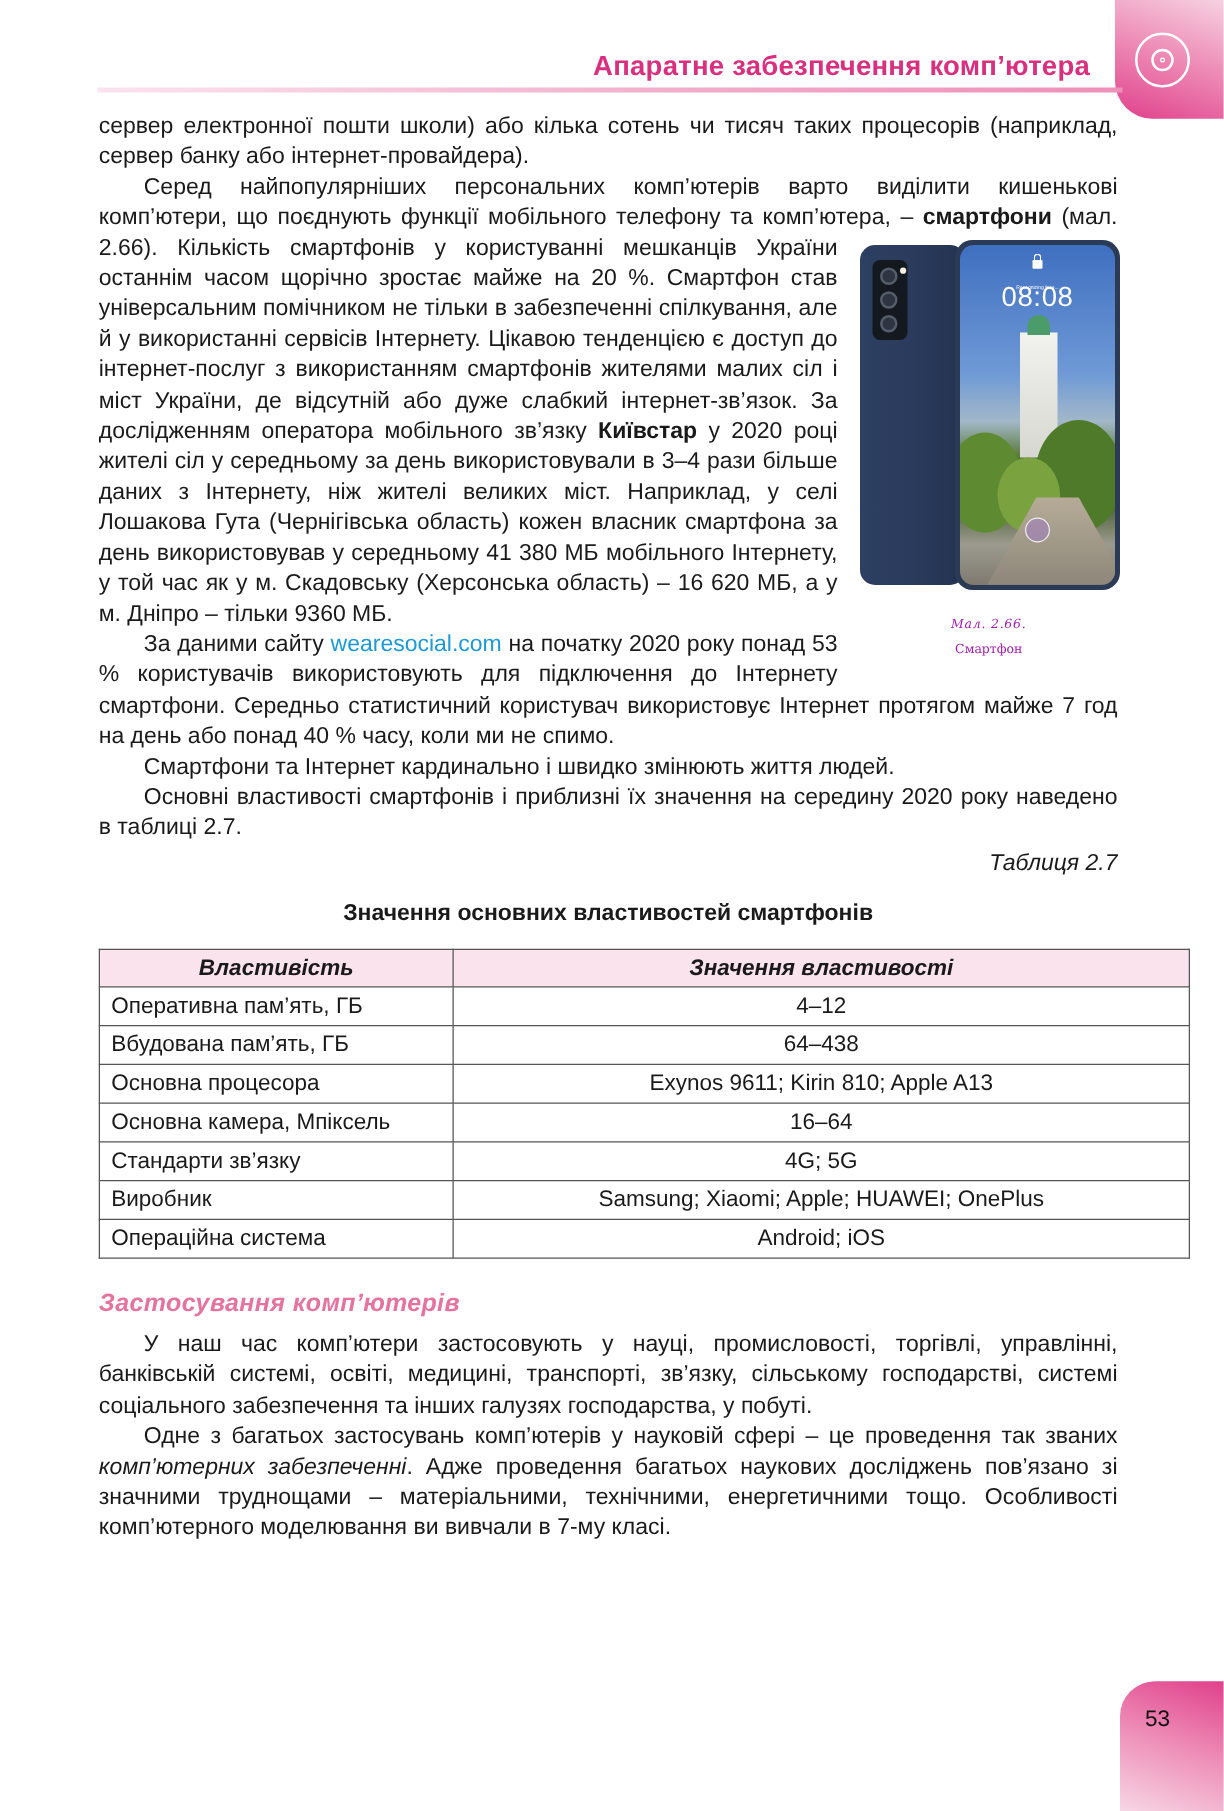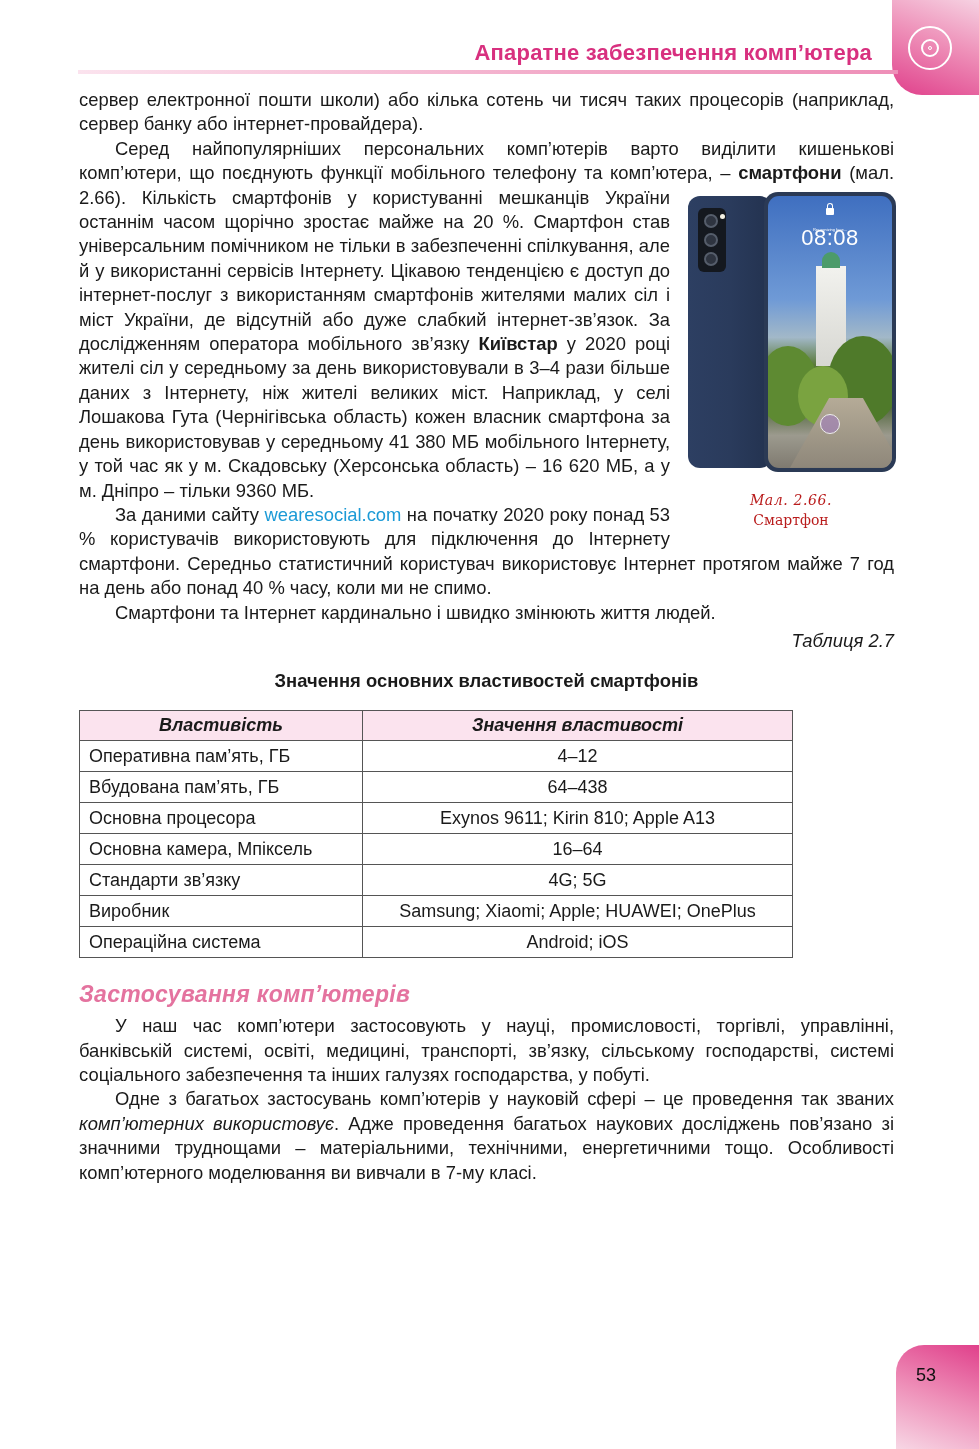--- a/index.html
+++ b/index.html
@@ -30,31 +30,31 @@
     background:linear-gradient(180deg,#3f6fc0 0%,#6f9ad6 38%,#a2b8c8 52%,#5a7a3a 62%,#3e5a28 75%,#9c9a8e 88%,#7f7a70 100%); }
   .lock { position:absolute; left:58px; top:12px; width:8px; height:7px; background:#fff; border-radius:1px; }
   .lock::before { content:""; position:absolute; left:1px; top:-5px; width:4px; height:5px; border:1.5px solid #fff; border-bottom:none; border-radius:3px 3px 0 0; }
   .recog { position:absolute; left:0; right:0; top:22px; font-size:4px; color:#fff; text-align:center; }
   .clock { position:absolute; left:0; right:0; top:30px; font-size:22px; color:#fff; text-align:center; letter-spacing:0.5px; }
   .tower { position:absolute; left:48px; top:70px; width:30px; height:100px; background:linear-gradient(180deg,#f2f2ee,#d7d7d2); }
   .tower::before { content:""; position:absolute; left:6px; top:-14px; width:18px; height:16px; background:#4c9b6a; border-radius:9px 9px 0 0; }
   .tree { position:absolute; border-radius:50%; background:#5e8a32; }
   .path { position:absolute; left:22px; right:-10px; bottom:0; height:70px; background:linear-gradient(180deg,#b5ab97,#8e877a); clip-path:polygon(35% 0,65% 0,100% 100%,0 100%); }
   .fp { position:absolute; left:52px; bottom:34px; width:18px; height:18px; border:1px solid #eee; border-radius:50%; background:rgba(160,120,200,0.5); }
-  .caption { font-family:"DejaVu Serif", serif; font-size:14px; line-height:20px; margin-top:18px; color:#b91c1c; }
+  .caption { font-family:"DejaVu Serif", serif; font-size:10px; line-height:20px; margin-top:18px; color:#a21caf; }
   .caption .num { font-style:italic; letter-spacing:0.6px; }
   a.link { color:#1b9ad6; text-decoration:none; }
   .table-label { text-align:right; font-style:italic; margin-top:4px; }
   .table-title { text-align:center; font-weight:bold; margin-top:16px; margin-bottom:16px; }
-  table { border-collapse:collapse; width:714px; font-size:18px; }
+  table { border-collapse:collapse; width:873px; font-size:18px; }
   th, td { border:1.3px solid #555; height:30px; padding:0 9px; }
   th { background:#fbe3ee; font-style:italic; font-weight:bold; height:29px; }
   td.val { text-align:center; }
   td.prop { width:264px; }
-  .section-title { margin-top:24px; font-size:23px; font-weight:bold; font-style:italic; color:#e4739f; letter-spacing:0.3px; }
+  .section-title { margin-top:24px; font-size:20px; font-weight:bold; font-style:italic; color:#e4739f; letter-spacing:0.3px; }
   .sec-body { margin-top:8px; }
   .corner-bottom { position:absolute; right:0; top:1345px; width:83px; height:104px;
     background:linear-gradient(200deg,#e0408b 0%,#ee8fb8 50%,#f7d7e5 100%);
     border-top-left-radius:28px; }
   .page-num { position:absolute; left:20px; top:20px; font-size:18px; font-weight:normal; color:#111; }
 </style>
 </head>
 <body>
 
 <div class="corner-top">
@@ -95,20 +95,21 @@
           <span class="num">Мал. 2.66.</span><br>
           <span>Смартфон</span>
         </span>
     </span><span> (мал. 2.66). Кількість смартфонів у користуванні мешканців України останнім часом щорічно зростає майже на 20 %. Смартфон став універсальним помічником не тільки в забезпеченні спілкування, але й у використанні сервісів Інтернету. Цікавою тенденцією є доступ до інтернет-послуг з використанням смартфонів жителями малих сіл і міст України, де відсутній або дуже слабкий інтернет-зв’язок. За дослідженням оператора мобільного зв’язку </span><b>Київстар</b><span> у 2020 році жителі сіл у середньому за день використовували в 3–4 рази більше даних з Інтернету, ніж жителі великих міст. Наприклад, у селі Лошакова Гута (Чернігівська область) кожен власник смартфона за день використовував у середньому 41 380 МБ мобільного Інтернету, у той час як у м. Скадовську (Херсонська область) – 16 620 МБ, а у м. Дніпро – тільки 9360 МБ.</span>
   </p>
 
   <p class="ind">
     <span>За даними сайту </span><a class="link">wearesocial.com</a><span> на початку 2020 року понад 53 % користувачів використовують для підключення до Інтернету смартфони. Середньо статистичний користувач використовує Інтернет протягом майже 7 год на день або понад 40 % часу, коли ми не спимо.</span>
   </p>
   <p class="ind">Смартфони та Інтернет кардинально і швидко змінюють життя людей.</p>
+  <p class="ind">Основні властивості смартфонів і приблизні їх значення на середину 2020 року наведено в таблиці 2.7.</p>
 
   <div class="table-label">Таблиця 2.7</div>
   <div class="table-title">Значення основних властивостей смартфонів</div>
 
   <table>
     <thead>
       <tr>
         <th>Властивість</th>
         <th>Значення властивості</th>
       </tr>
@@ -142,20 +143,20 @@
           <td class="prop">Операційна система</td>
           <td class="val">Android; iOS</td>
         </tr>
     </tbody>
   </table>
 
   <div class="section-title">Застосування комп’ютерів</div>
   <div class="sec-body">
     <p class="ind">У наш час комп’ютери застосовують у науці, промисловості, торгівлі, управлінні, банківській системі, освіті, медицині, транспорті, зв’язку, сільському господарстві, системі соціального забезпечення та інших галузях господарства, у побуті.</p>
     <p class="ind">
-      <span>Одне з багатьох застосувань комп’ютерів у науковій сфері – це проведення так званих </span><i>комп’ютерних використовує</i><span>. Адже проведення багатьох наукових досліджень пов’язано зі значними труднощами – матеріальними, технічними, енергетичними тощо. Особливості комп’ютерного моделювання ви вивчали в 7-му класі.</span>
+      <span>Одне з багатьох застосувань комп’ютерів у науковій сфері – це проведення так званих </span><i>комп’ютерних забезпеченні</i><span>. Адже проведення багатьох наукових досліджень пов’язано зі значними труднощами – матеріальними, технічними, енергетичними тощо. Особливості комп’ютерного моделювання ви вивчали в 7-му класі.</span>
     </p>
   </div>
 </div>
 
 <div class="corner-bottom">
   <div class="page-num">53</div>
 </div>
 
 </body></html>

